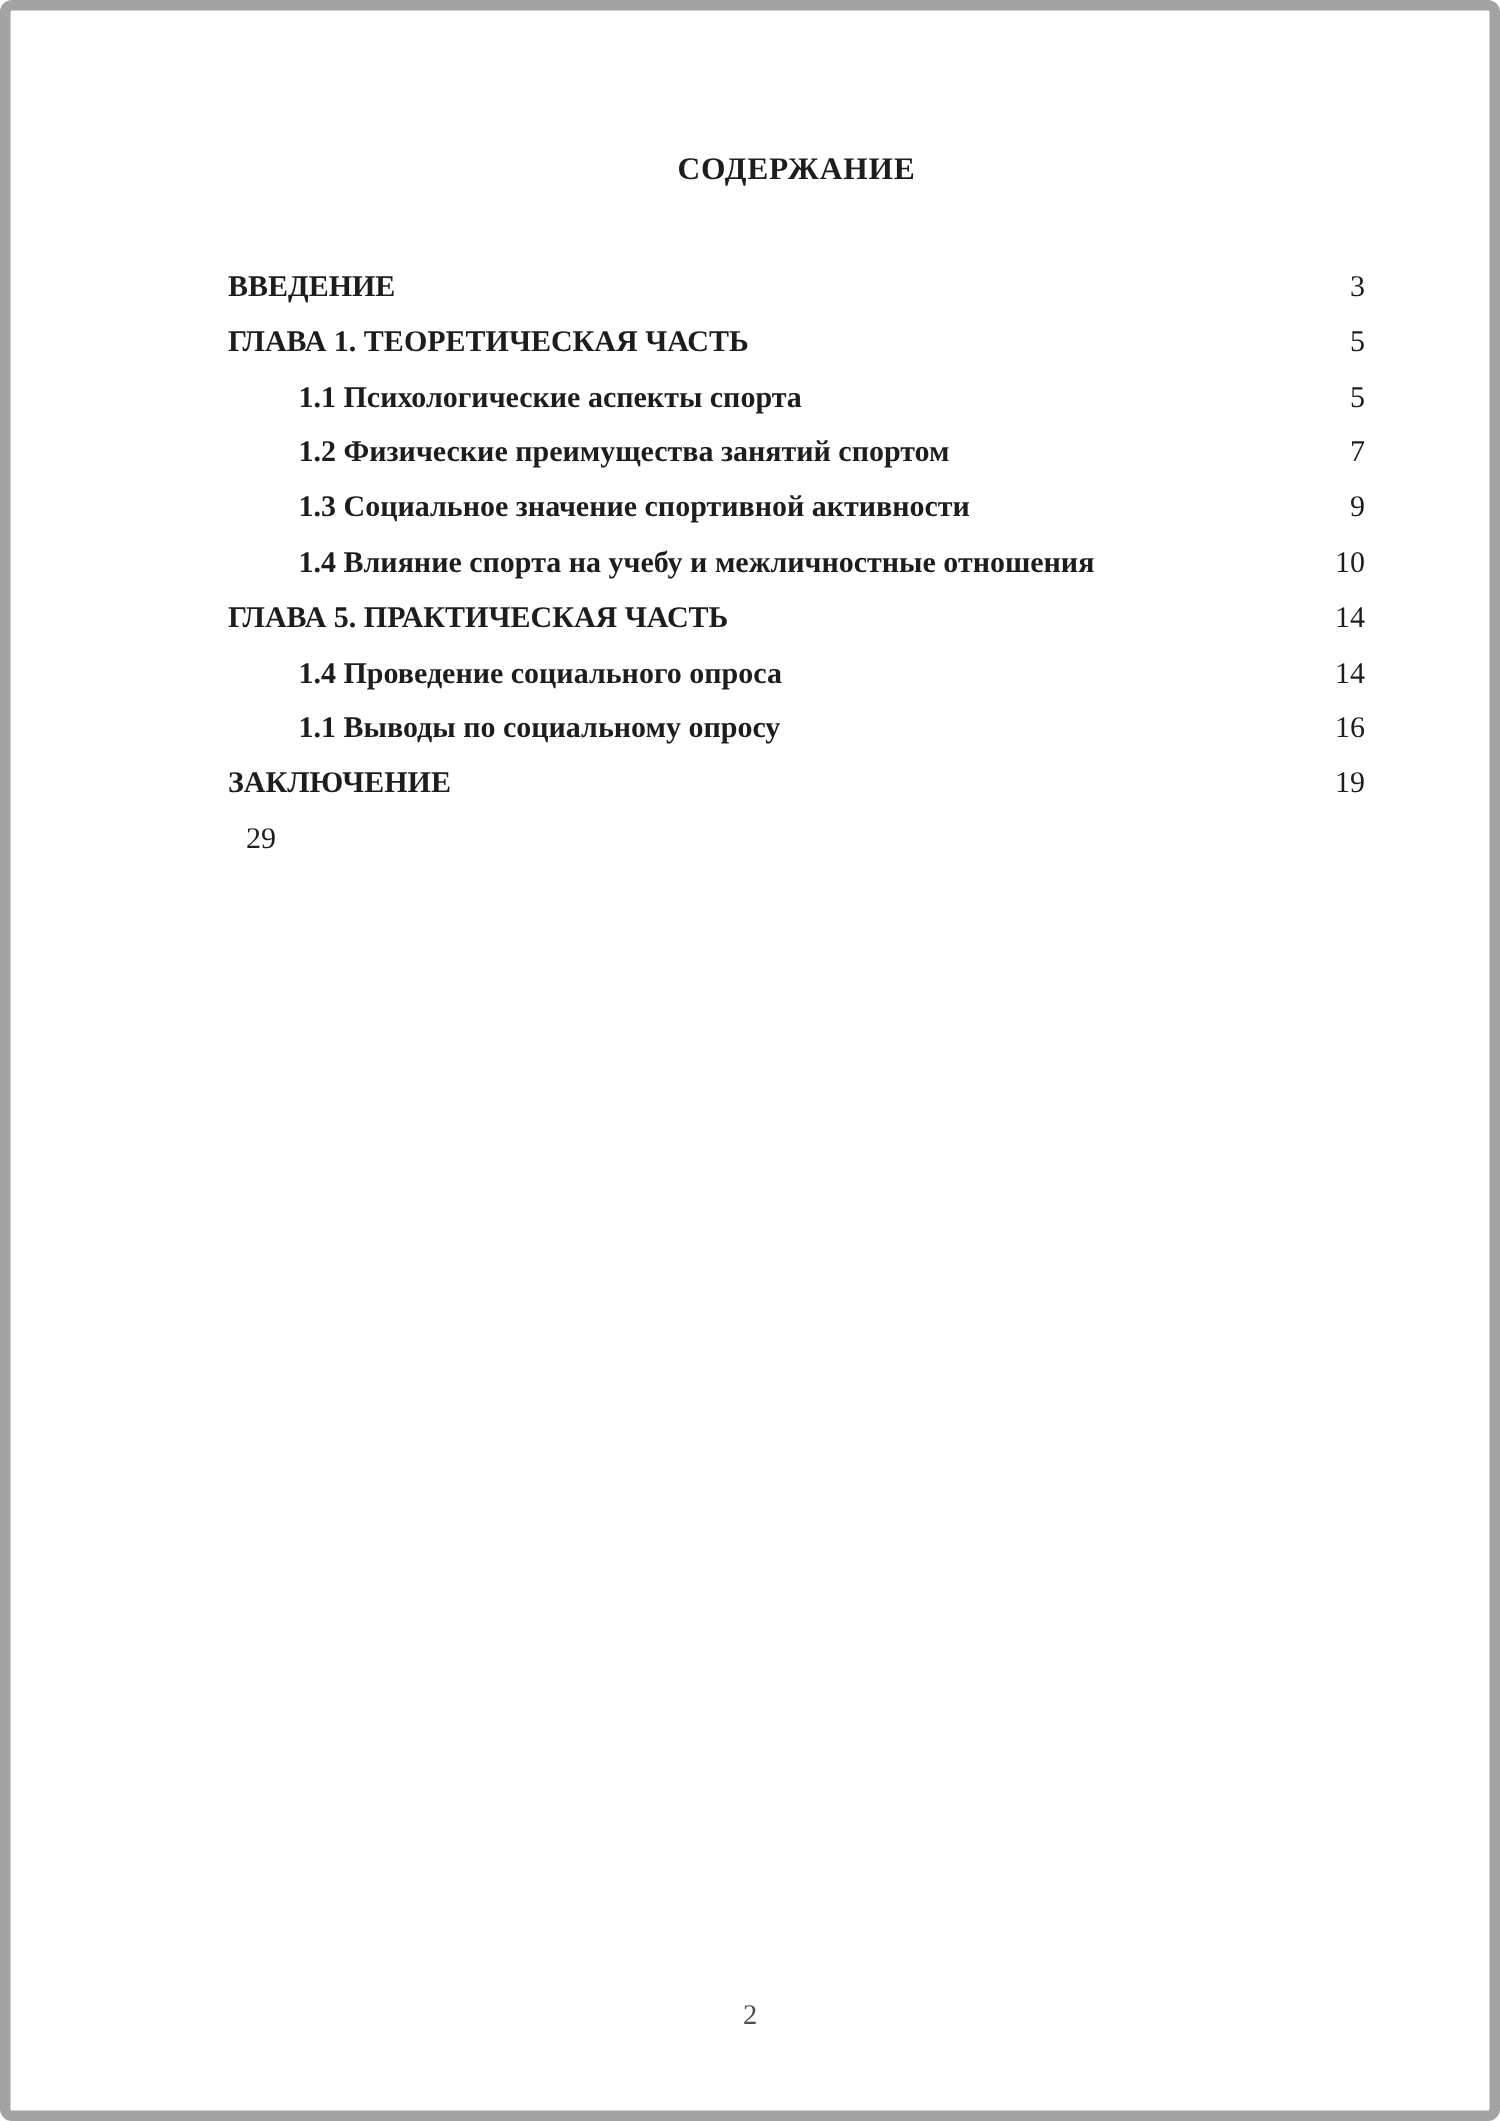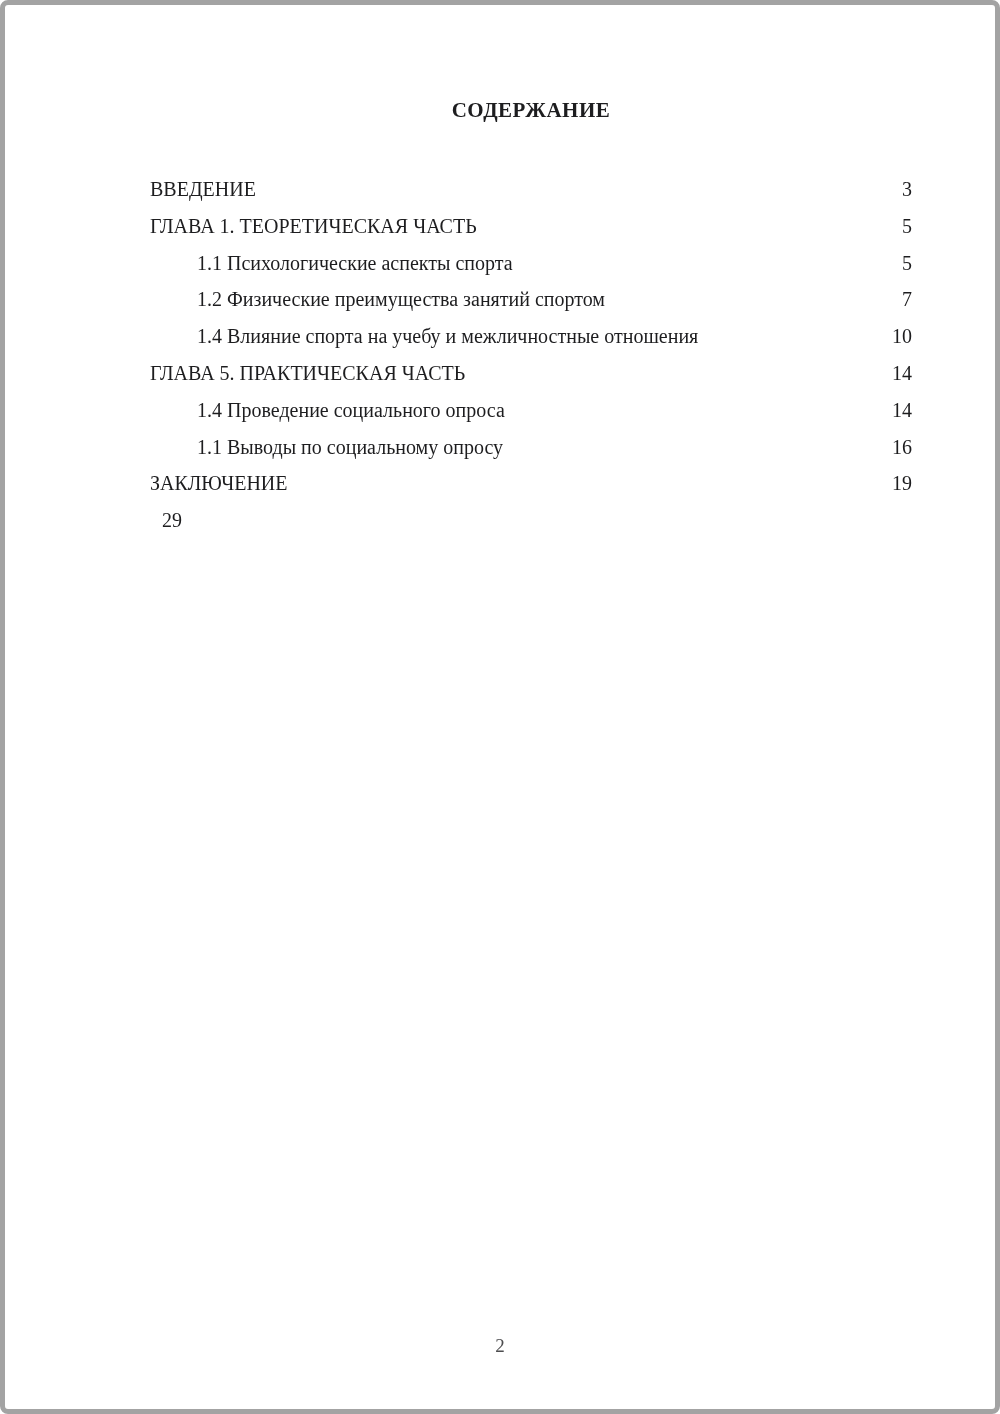--- a/index.html
+++ b/index.html
@@ -6,21 +6,21 @@
     margin: 0;
     padding: 0;
     background: #ffffff;
   }
   .page {
     position: relative;
     width: 1000px;
     height: 1414px;
     margin: 0 auto;
     background: #ffffff;
-    border: 5px solid #a3a3a3;
+    border: 7px solid #a3a3a3;
     border-radius: 8px;
     box-sizing: border-box;
     font-family: "Liberation Serif", "DejaVu Serif", serif;
     color: #1d1d1f;
     overflow: hidden;
   }
   .content {
     position: absolute;
     left: 145px;
     right: 83px;
@@ -38,20 +38,21 @@
     font-size: 20px;
   }
   .toc-row {
     display: flex;
     justify-content: space-between;
     align-items: baseline;
     line-height: 36.8px;
   }
   .toc-row .label {
     white-space: nowrap;
+    font-weight: bold;
   }
   .toc-row.indent .label {
     padding-left: 47px;
   }
   .toc-row .pageno {
     white-space: nowrap;
     padding-left: 12px;
   }
   .footer-pageno {
     position: absolute;
@@ -86,20 +87,24 @@
       <div class="toc-row indent">
         <span class="label">1.1 Психологические аспекты спорта</span>
         <span class="pageno">5</span>
       </div>
 
       <div class="toc-row indent">
         <span class="label">1.2 Физические преимущества занятий спортом</span>
         <span class="pageno">7</span>
       </div>
 
+      <div class="toc-row indent">
+        <span class="label">1.3 Социальное значение спортивной активности</span>
+        <span class="pageno">9</span>
+      </div>
 
       <div class="toc-row indent">
         <span class="label">1.4 Влияние спорта на учебу и межличностные отношения</span>
         <span class="pageno">10</span>
       </div>
 
       <div class="toc-row">
         <span class="label">ГЛАВА 5. ПРАКТИЧЕСКАЯ ЧАСТЬ</span>
         <span class="pageno">14</span>
       </div>

